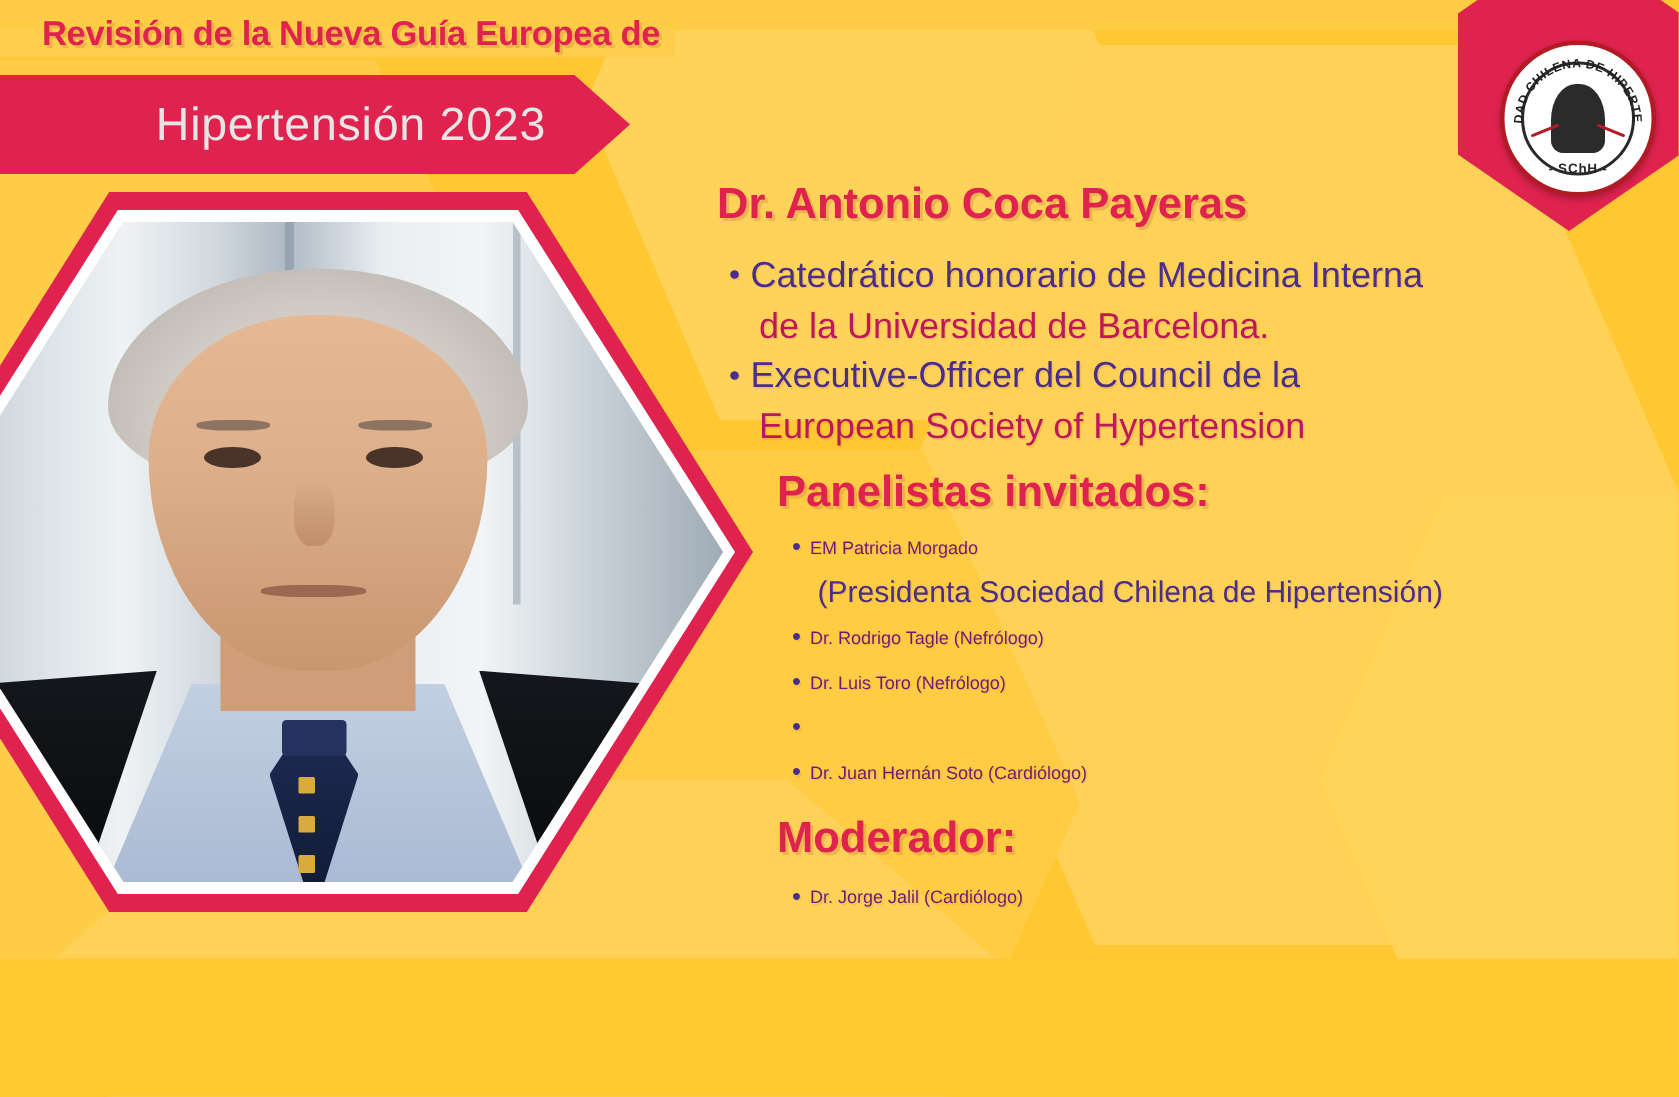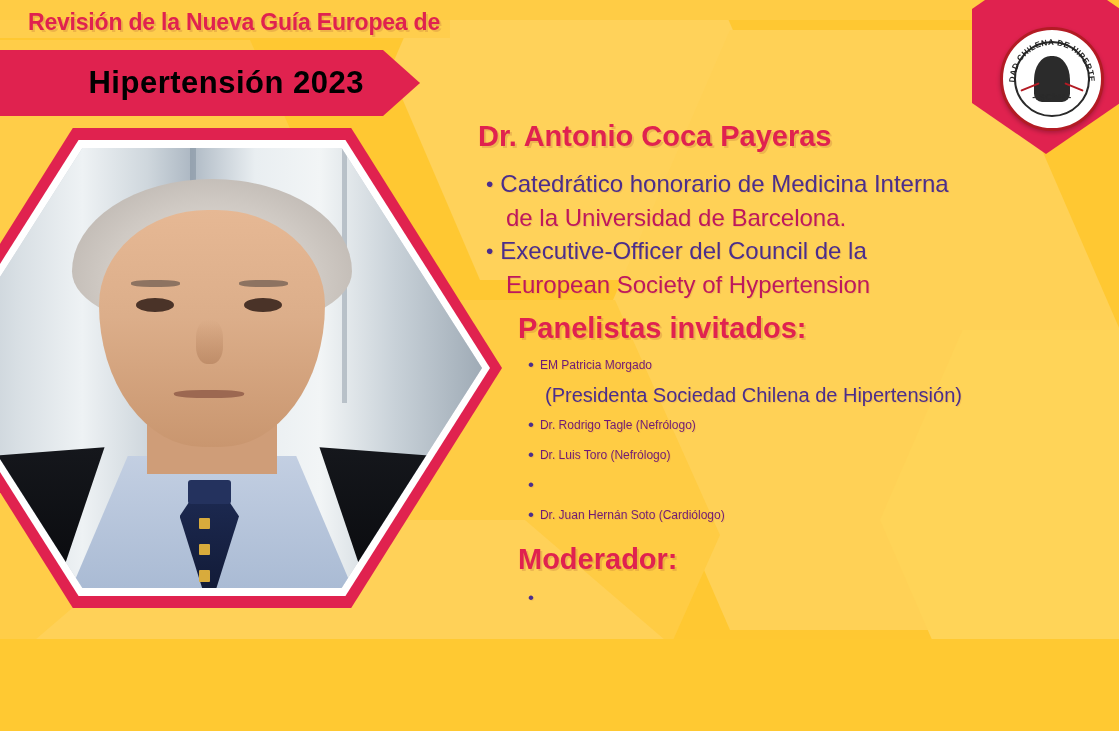--- a/index.html
+++ b/index.html
@@ -54,21 +54,21 @@
 
   .title-banner{
     position:absolute;left:-60px;top:50px;width:480px;height:66px;
     background:#E0224F;
     clip-path:polygon(0 0, 443px 0, 480px 33px, 443px 66px, 0 66px);
     border-radius:26px 0 0 26px;
     box-shadow:3px 5px 0 rgba(180,90,50,.20);
     display:flex;align-items:center;justify-content:flex-end;
   }
   .title-banner .t{
-    color:#000000;font-size:31px;font-weight:bold;letter-spacing:.5px;
+    color:#e5e5e5;font-size:31px;font-weight:normal;letter-spacing:.5px;
     padding-right:56px;white-space:nowrap;
   }
 
   
   .photo-wrap{
     position:absolute;left:-78px;top:128px;width:580px;height:480px;
   }
   .photo-outer{
     position:absolute;inset:0;
     background:#E0224F;
@@ -207,21 +207,21 @@
     position:absolute;left:31px;top:26px;width:36px;height:46px;
     background:#2b2b2b;
     border-radius:46% 46% 22% 22%/52% 52% 18% 18%;
   }
   .seal-line{
     position:absolute;height:2px;background:#B31B24;border-radius:2px;
   }
   .seal-line.a{left:17px;top:56px;width:20px;transform:rotate(-22deg);}
   .seal-line.b{left:61px;top:56px;width:20px;transform:rotate(22deg);}
   .seal-txt{
-    position:absolute;left:0;right:0;bottom:26px;text-align:center;
+    position:absolute;left:0;right:0;bottom:11px;text-align:center;
     font-size:9px;font-weight:bold;color:#2a2a2a;letter-spacing:.5px;
   }
   .seal-arc{
     position:absolute;left:0;top:0;width:98px;height:98px;
   }
   .seal-arc text{font-size:8.2px;font-weight:bold;fill:#1f1f1f;
     font-family:"Liberation Sans",sans-serif;letter-spacing:.4px;}
 </style>
 </head>
 <body>
@@ -324,20 +324,21 @@
         <span class="p-txt">Dr. Juan Hernán Soto (Cardiólogo)</span>
       </div>
     </div>
   </div>
 
   <div class="sec-head sec-mod">Moderador:</div>
   <div class="mlist">
     <div>
       <div class="p-row">
         <span class="p-dot">•</span>
+        <span class="p-txt">Dr. Jorge Jalil  (Cardiólogo)</span>
       </div>
     </div>
   </div>
 
   <div class="badge"></div>
   <div class="seal">
     <div class="seal-ring"></div>
     <svg class="seal-arc" viewBox="0 0 98 98">
       <defs>
         <path id="arcp" d="M 12,52 A 37,37 0 1 1 86,52"></path>

